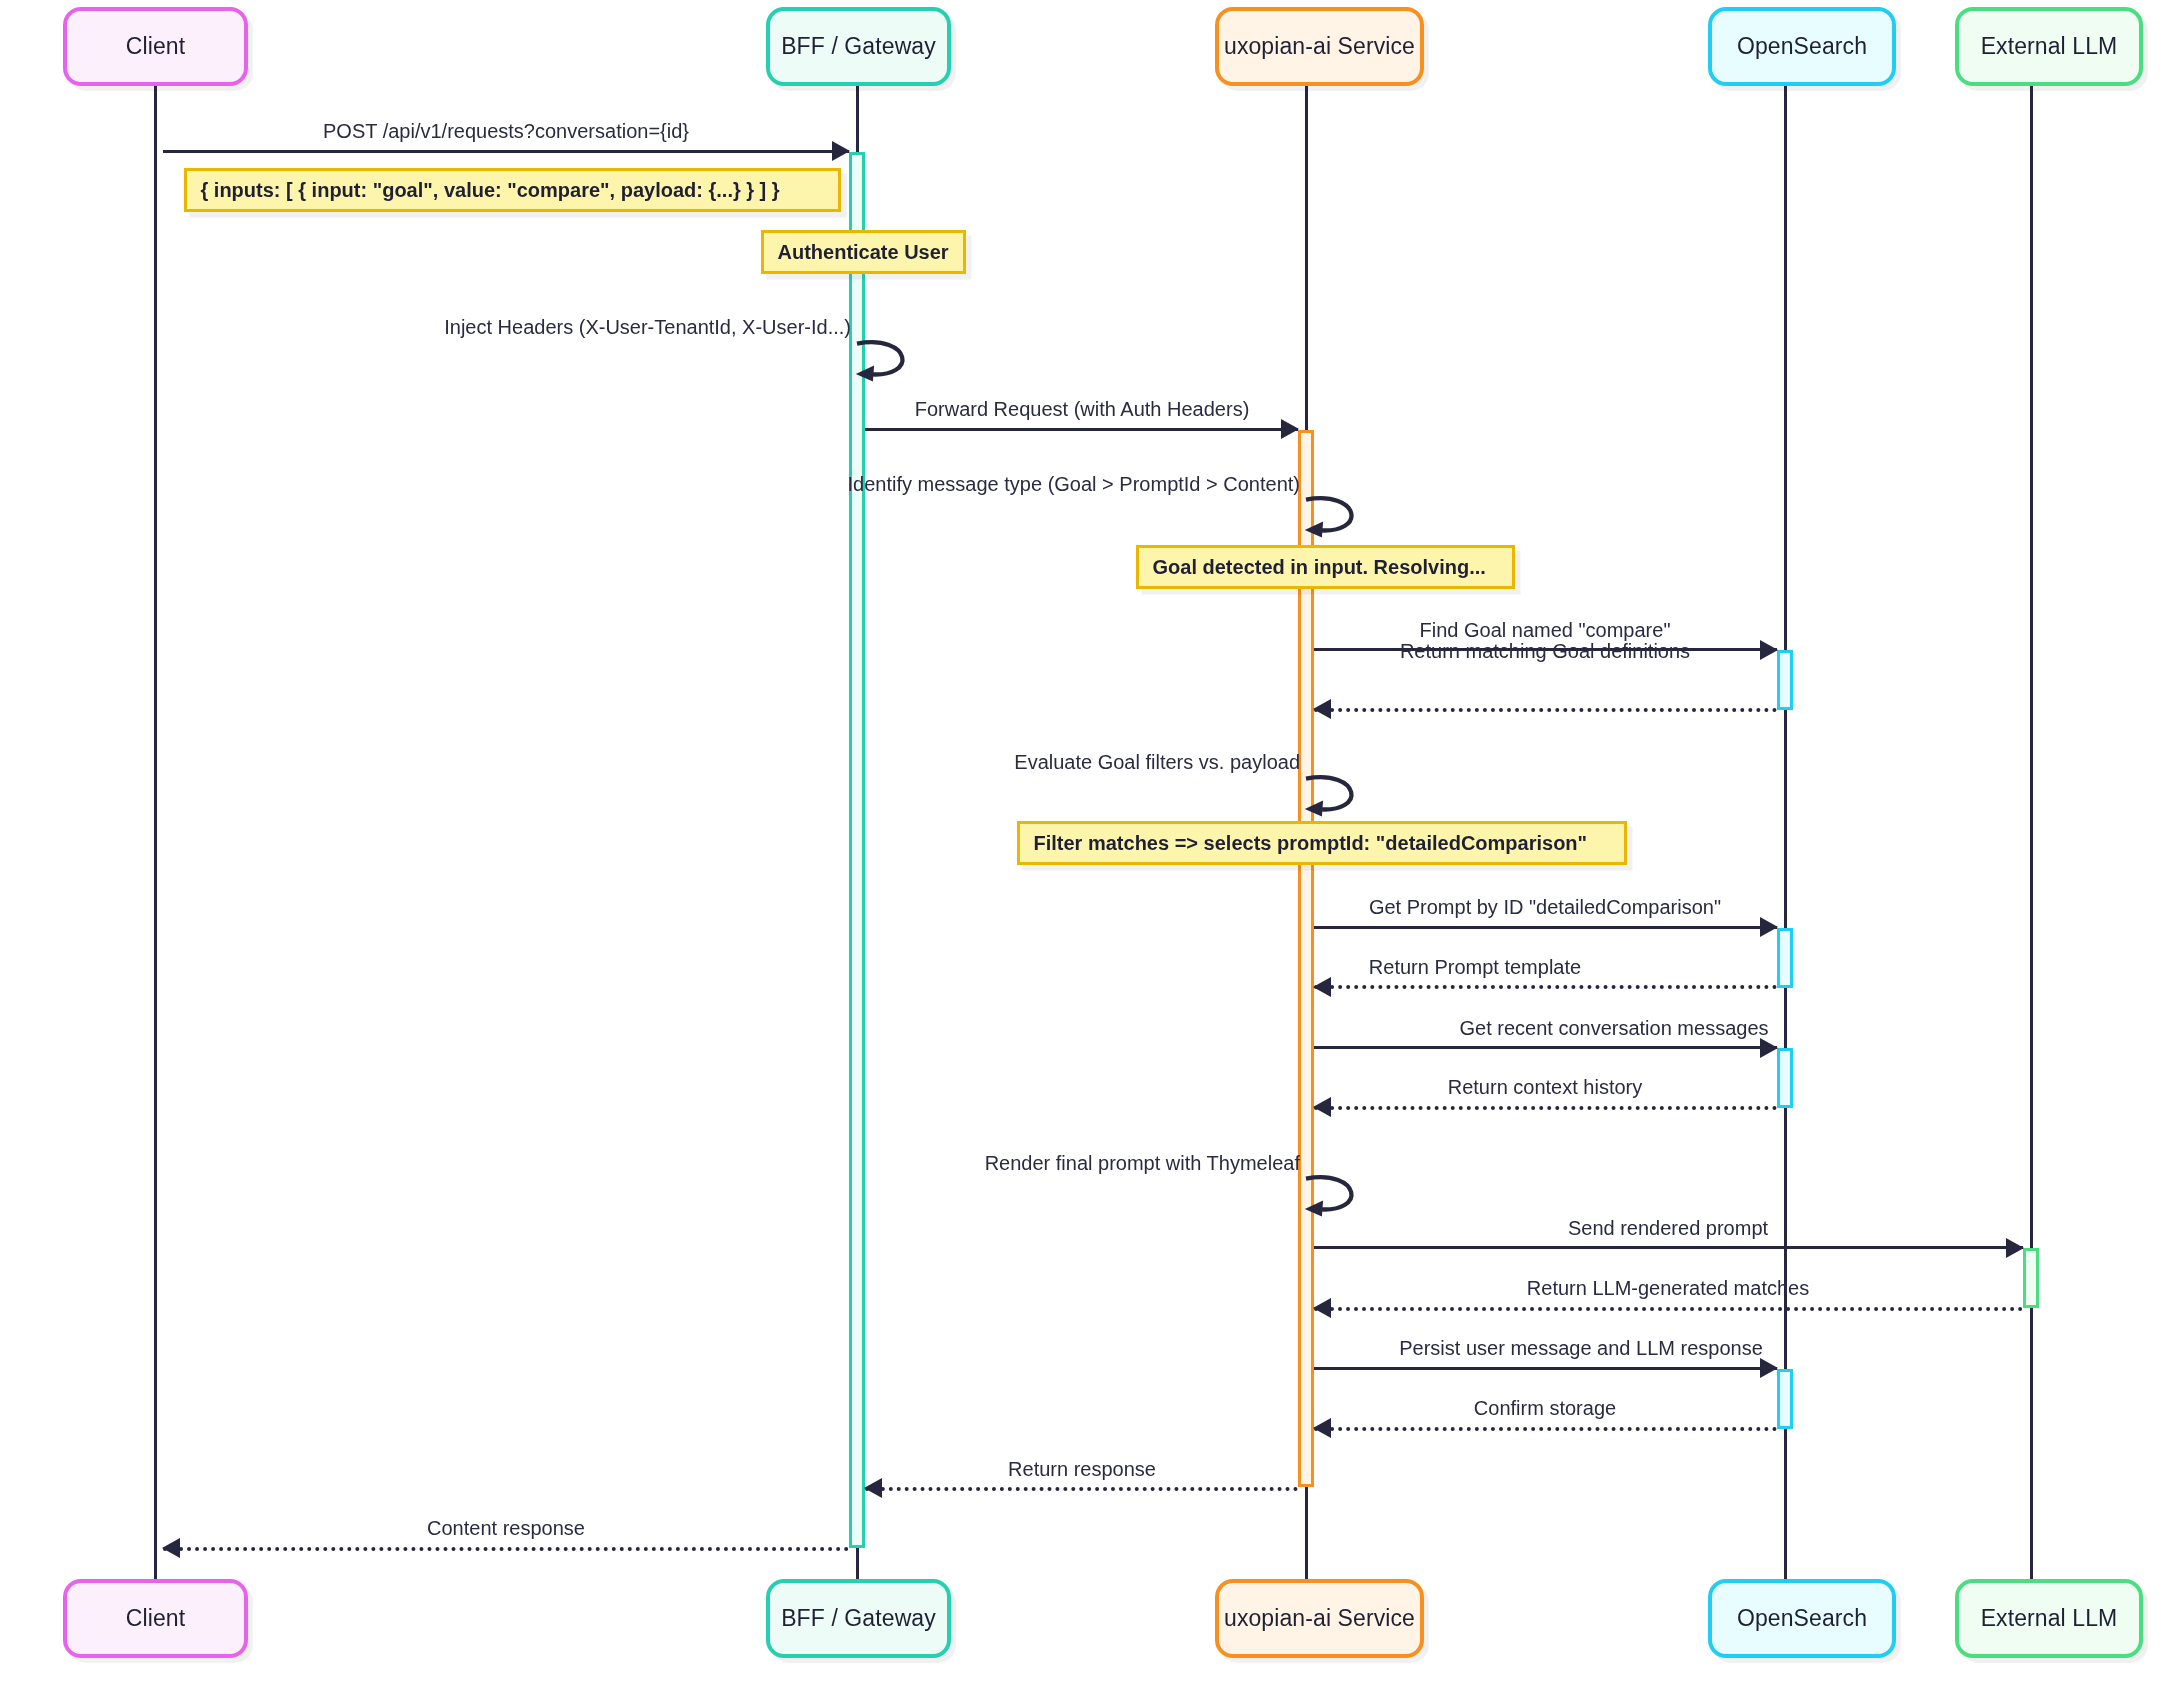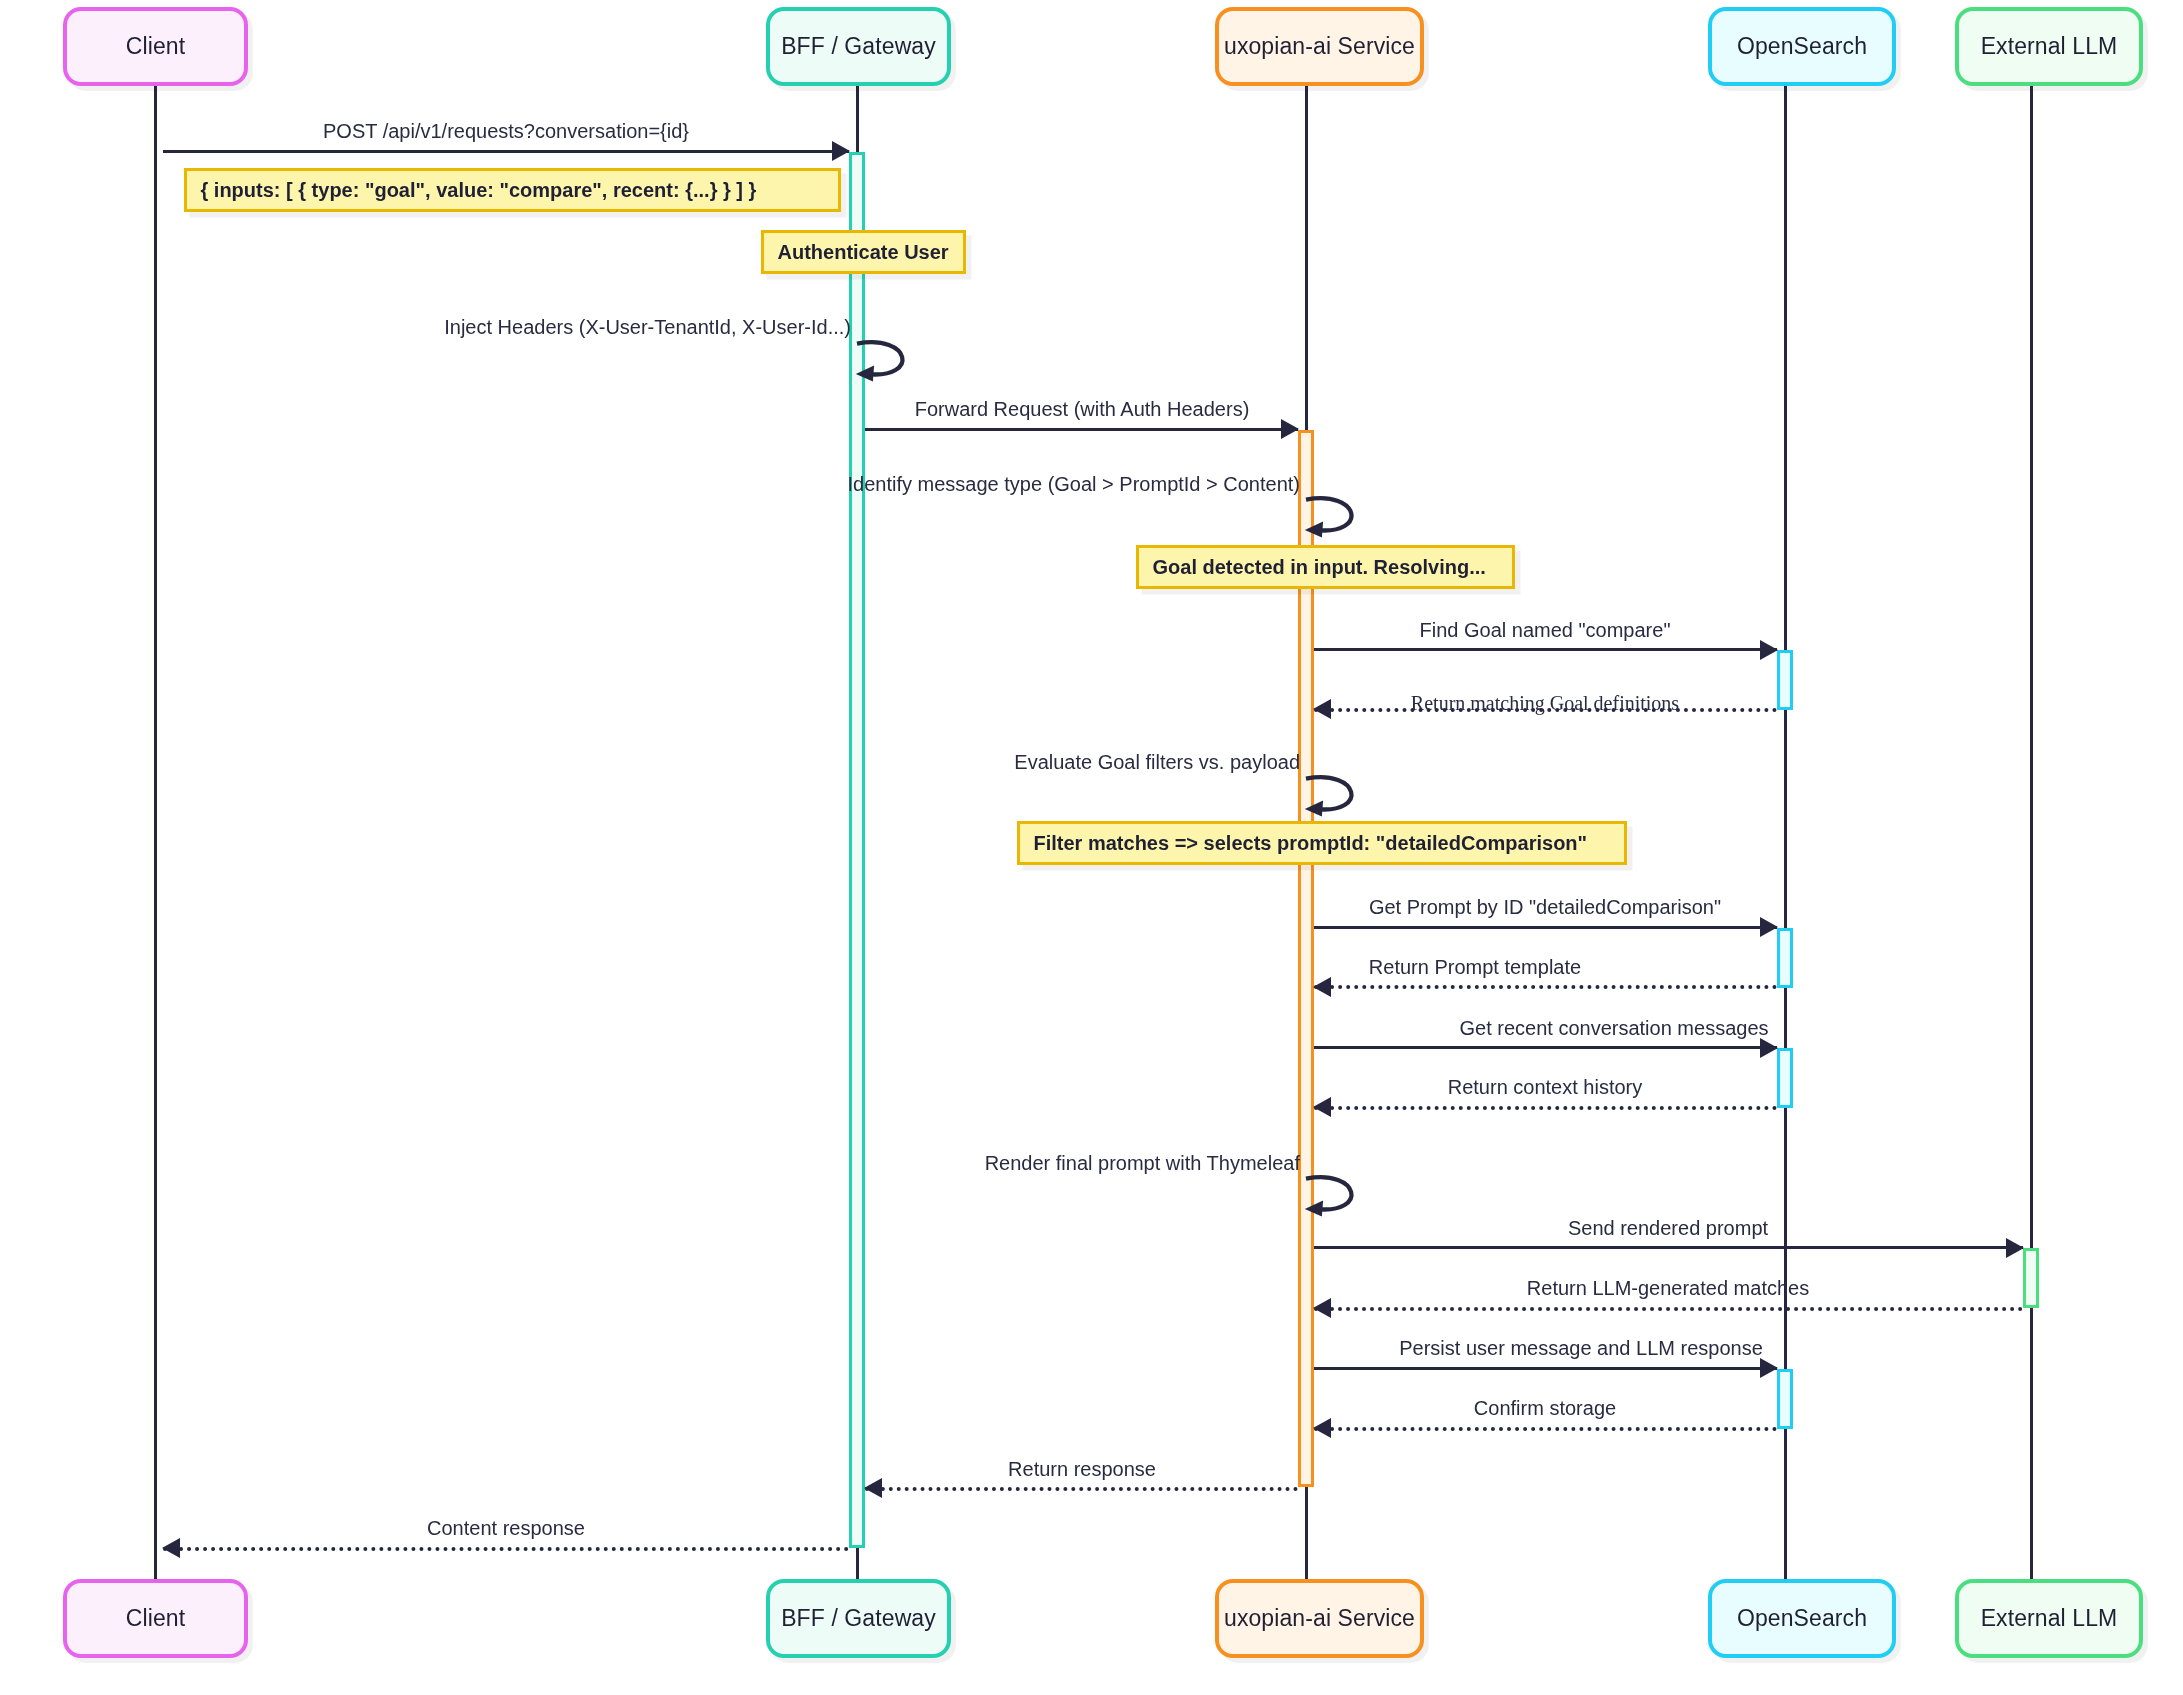--- a/index.html
+++ b/index.html
@@ -175,21 +175,21 @@
     <div class="msg-label" style="left: 1300px; top: 473px; transform: translateX(-100%);">Identify message type (Goal &gt; PromptId &gt; Content)</div>
     <div class="self-loop" style="left: 1302px; top: 491px;"><svg width="74" height="55" viewBox="0 0 120 90" xmlns="http://www.w3.org/2000/svg">
         <path d="M6 14 C 95 -2, 108 72, 24 64" fill="none" stroke="#26263f" stroke-width="7"></path>
         <path d="M4 64 L 34 50 L 32 76 Z" fill="#26263f"></path>
       </svg></div>
     <div class="msg-line" style="left: 1314px; top: 648px; width: 463px;"></div>
     <div class="arrow-head arrow-right" style="top: 640px; left: 1760px;"></div>
     <div class="msg-label" style="left: 1545px; top: 619px; transform: translateX(-50%);">Find Goal named "compare"</div>
     <div class="msg-line dotted" style="left: 1314px; top: 708px; width: 463px;"></div>
     <div class="arrow-head arrow-left" style="top: 699px; left: 1313px;"></div>
-    <div class="msg-label" style="left: 1545px; top: 692px; transform: translateX(-50%); font-family: Liberation Serif, serif;">Return matching Goal definitions</div>
+    <div class="msg-label" style="left: 1545px; top: 640px; transform: translateX(-50%);">Return matching Goal definitions</div>
     <div class="msg-label" style="left: 1300px; top: 751px; transform: translateX(-100%);">Evaluate Goal filters vs. payload</div>
     <div class="self-loop" style="left: 1302px; top: 770px;"><svg width="74" height="55" viewBox="0 0 120 90" xmlns="http://www.w3.org/2000/svg">
         <path d="M6 14 C 95 -2, 108 72, 24 64" fill="none" stroke="#26263f" stroke-width="7"></path>
         <path d="M4 64 L 34 50 L 32 76 Z" fill="#26263f"></path>
       </svg></div>
     <div class="msg-line" style="left: 1314px; top: 926px; width: 463px;"></div>
     <div class="arrow-head arrow-right" style="top: 917px; left: 1760px;"></div>
     <div class="msg-label" style="left: 1545px; top: 896px; transform: translateX(-50%);">Get Prompt by ID "detailedComparison"</div>
     <div class="msg-line dotted" style="left: 1314px; top: 985px; width: 463px;"></div>
     <div class="arrow-head arrow-left" style="top: 977px; left: 1313px;"></div>
@@ -217,21 +217,21 @@
     <div class="msg-line dotted" style="left: 1314px; top: 1427px; width: 463px;"></div>
     <div class="arrow-head arrow-left" style="top: 1418px; left: 1313px;"></div>
     <div class="msg-label" style="left: 1545px; top: 1397px; transform: translateX(-50%);">Confirm storage</div>
     <div class="msg-line dotted" style="left: 865px; top: 1487px; width: 433px;"></div>
     <div class="arrow-head arrow-left" style="top: 1478px; left: 864px;"></div>
     <div class="msg-label" style="left: 1082px; top: 1458px; transform: translateX(-50%);">Return response</div>
     <div class="msg-line dotted" style="left: 163px; top: 1547px; width: 686px;"></div>
     <div class="arrow-head arrow-left" style="top: 1538px; left: 162px;"></div>
     <div class="msg-label" style="left: 506px; top: 1517px; transform: translateX(-50%);">Content response</div>
     <div class="note" style="left: 184px; top: 168px; width: 657px; height: 44px;">
-      <span class="note-text">{ inputs: [ { type: "goal", value: "compare", recent: {...} } ] }</span>
+      <span class="note-text">{ inputs: [ { input: "goal", value: "compare", payload: {...} } ] }</span>
     </div>
     <div class="note" style="left: 761px; top: 230px; width: 205px; height: 44px;">
       <span class="note-text">Authenticate User</span>
     </div>
     <div class="note" style="left: 1017px; top: 821px; width: 610px; height: 44px;">
       <span class="note-text">Filter matches =&gt; selects promptId: "detailedComparison"</span>
     </div>
     <div class="note" style="left: 1136px; top: 545px; width: 379px; height: 44px;">
       <span class="note-text">Goal detected in input. Resolving...</span>
     </div>

